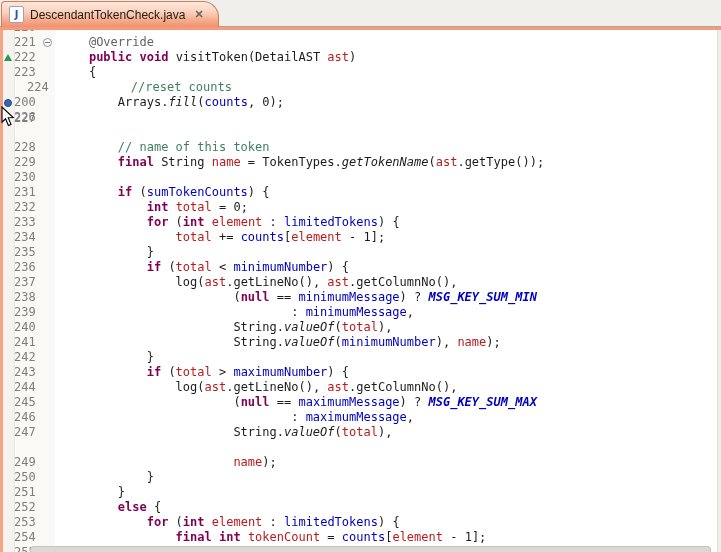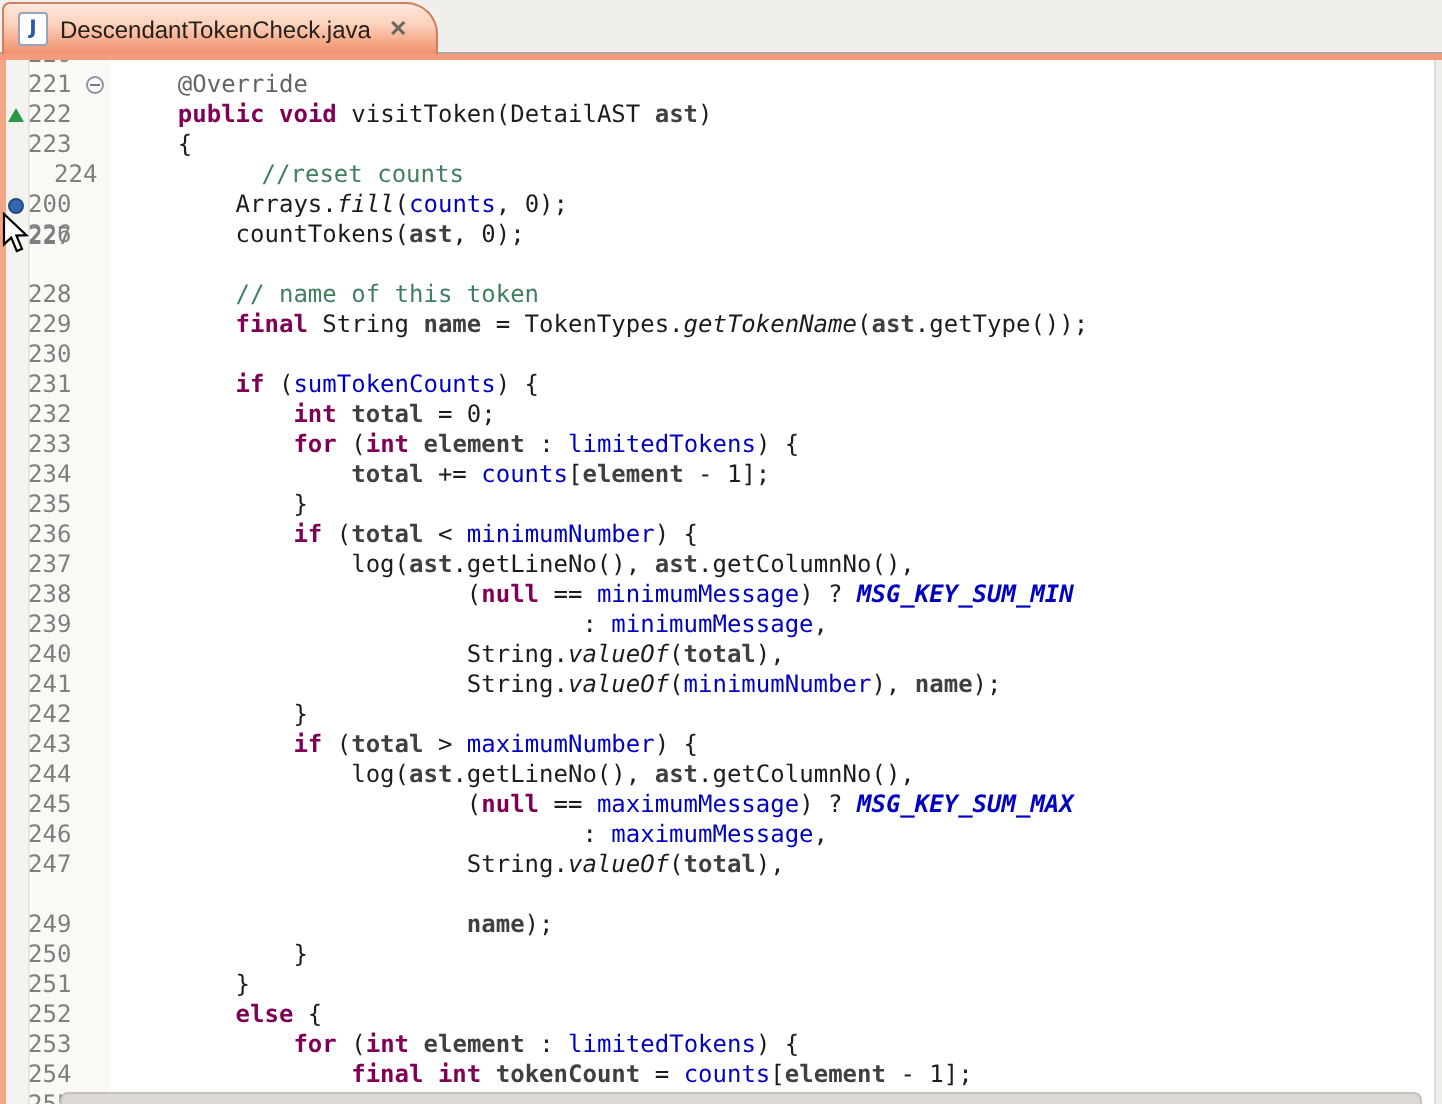--- a/index.html
+++ b/index.html
@@ -34,21 +34,21 @@
   .line .num{position:absolute;left:14px;width:26px;text-align:left;color:#7E7E7E;}
   .line .code{position:absolute;left:60px;color:#1C1C1C;}
 
   
   .s-k{color:#7F0055;font-weight:bold;}
   .s-d{color:#1C1C1C;}
   .s-c{color:#3F7F5F;}
   .s-f{color:#0000C0;}
   .s-sf{color:#0000C0;font-weight:bold;font-style:italic;}
   .s-sm{color:#1C1C1C;font-style:italic;margin-top:16px;}
-  .s-v{color:#404040;font-weight:bold;}
+  .s-v{color:#b91c1c;}
   .s-a{color:#646464;}
 
   
   .fold-circle{position:absolute;left:43px;width:9px;height:9px;border:1px solid #8B95A6;border-radius:50%;background:#fff;box-sizing:border-box;}
   .fold-circle::before{content:"";position:absolute;left:1px;right:1px;top:3px;border-top:1px solid #6E7A8E;}
   .tri-up{position:absolute;left:4px;width:0;height:0;border-left:4.5px solid transparent;border-right:4.5px solid transparent;border-bottom:7px solid #2E9648;}
   .bp-dot{position:absolute;left:4px;width:8px;height:8px;border-radius:50%;background:#3567B1;border:1px solid #24497F;box-sizing:border-box;}
 
   .cursor{position:absolute;left:1px;top:76px;z-index:9;}
 </style>
@@ -71,21 +71,21 @@
     <div class="num-col"></div>
     <div class="fold-col"></div>
 
     <div class="lines" id="lines">
         <div class="line" style="top: 0px;"><span class="num">220</span><span class="code"></span></div>
         <div class="line" style="top: 15px;"><span class="num">221</span><span class="code"><span class="s-d">    </span><span class="s-a">@Override</span></span></div>
         <div class="line" style="top: 30px;"><span class="num">222</span><span class="code"><span class="s-d">    </span><span class="s-k">public</span><span class="s-d"> </span><span class="s-k">void</span><span class="s-d"> visitToken(DetailAST </span><span class="s-v">ast</span><span class="s-d">)</span></span></div>
         <div class="line" style="top: 45px;"><span class="num">223</span><span class="code"><span class="s-d">    </span><span class="s-d">{</span></span></div>
         <div class="line" style="top: 60px; margin-left: 13px;"><span class="num">224</span><span class="code"><span class="s-d">        </span><span class="s-c">//reset counts</span></span></div>
         <div class="line" style="top: 75px;"><span class="num">200</span><span class="code"><span class="s-d">        </span><span class="s-d">Arrays.</span><span class="s-sm">fill</span><span class="s-d">(</span><span class="s-f">counts</span><span class="s-d">, 0);</span></span></div>
-        <div class="line" style="top: 90px;"><span class="num">226</span><span class="code"><span class="s-d">        </span><span class="s-d">countTokens(</span><span class="s-v">ast</span><span class="s-d">, 0);</span></span></div>
+        <div class="line" style="top: 90px;"><span class="num">226</span></div>
         <div class="line" style="top: 91px;"><span class="num">227</span><span class="code"></span></div>
         <div class="line" style="top: 120px;"><span class="num">228</span><span class="code"><span class="s-d">        </span><span class="s-c">// name of this token</span></span></div>
         <div class="line" style="top: 135px;"><span class="num">229</span><span class="code"><span class="s-d">        </span><span class="s-k">final</span><span class="s-d"> String </span><span class="s-v">name</span><span class="s-d"> = TokenTypes.</span><span class="s-sm">getTokenName</span><span class="s-d">(</span><span class="s-v">ast</span><span class="s-d">.getType());</span></span></div>
         <div class="line" style="top: 150px;"><span class="num">230</span><span class="code"></span></div>
         <div class="line" style="top: 165px;"><span class="num">231</span><span class="code"><span class="s-d">        </span><span class="s-k">if</span><span class="s-d"> (</span><span class="s-f">sumTokenCounts</span><span class="s-d">) {</span></span></div>
         <div class="line" style="top: 180px;"><span class="num">232</span><span class="code"><span class="s-d">            </span><span class="s-k">int</span><span class="s-d"> </span><span class="s-v">total</span><span class="s-d"> = 0;</span></span></div>
         <div class="line" style="top: 195px;"><span class="num">233</span><span class="code"><span class="s-d">            </span><span class="s-k">for</span><span class="s-d"> (</span><span class="s-k">int</span><span class="s-d"> </span><span class="s-v">element</span><span class="s-d"> : </span><span class="s-f">limitedTokens</span><span class="s-d">) {</span></span></div>
         <div class="line" style="top: 210px;"><span class="num">234</span><span class="code"><span class="s-d">                </span><span class="s-v">total</span><span class="s-d"> += </span><span class="s-f">counts</span><span class="s-d">[</span><span class="s-v">element</span><span class="s-d"> - 1];</span></span></div>
         <div class="line" style="top: 225px;"><span class="num">235</span><span class="code"><span class="s-d">            </span><span class="s-d">}</span></span></div>
         <div class="line" style="top: 240px;"><span class="num">236</span><span class="code"><span class="s-d">            </span><span class="s-k">if</span><span class="s-d"> (</span><span class="s-v">total</span><span class="s-d"> &lt; </span><span class="s-f">minimumNumber</span><span class="s-d">) {</span></span></div>

